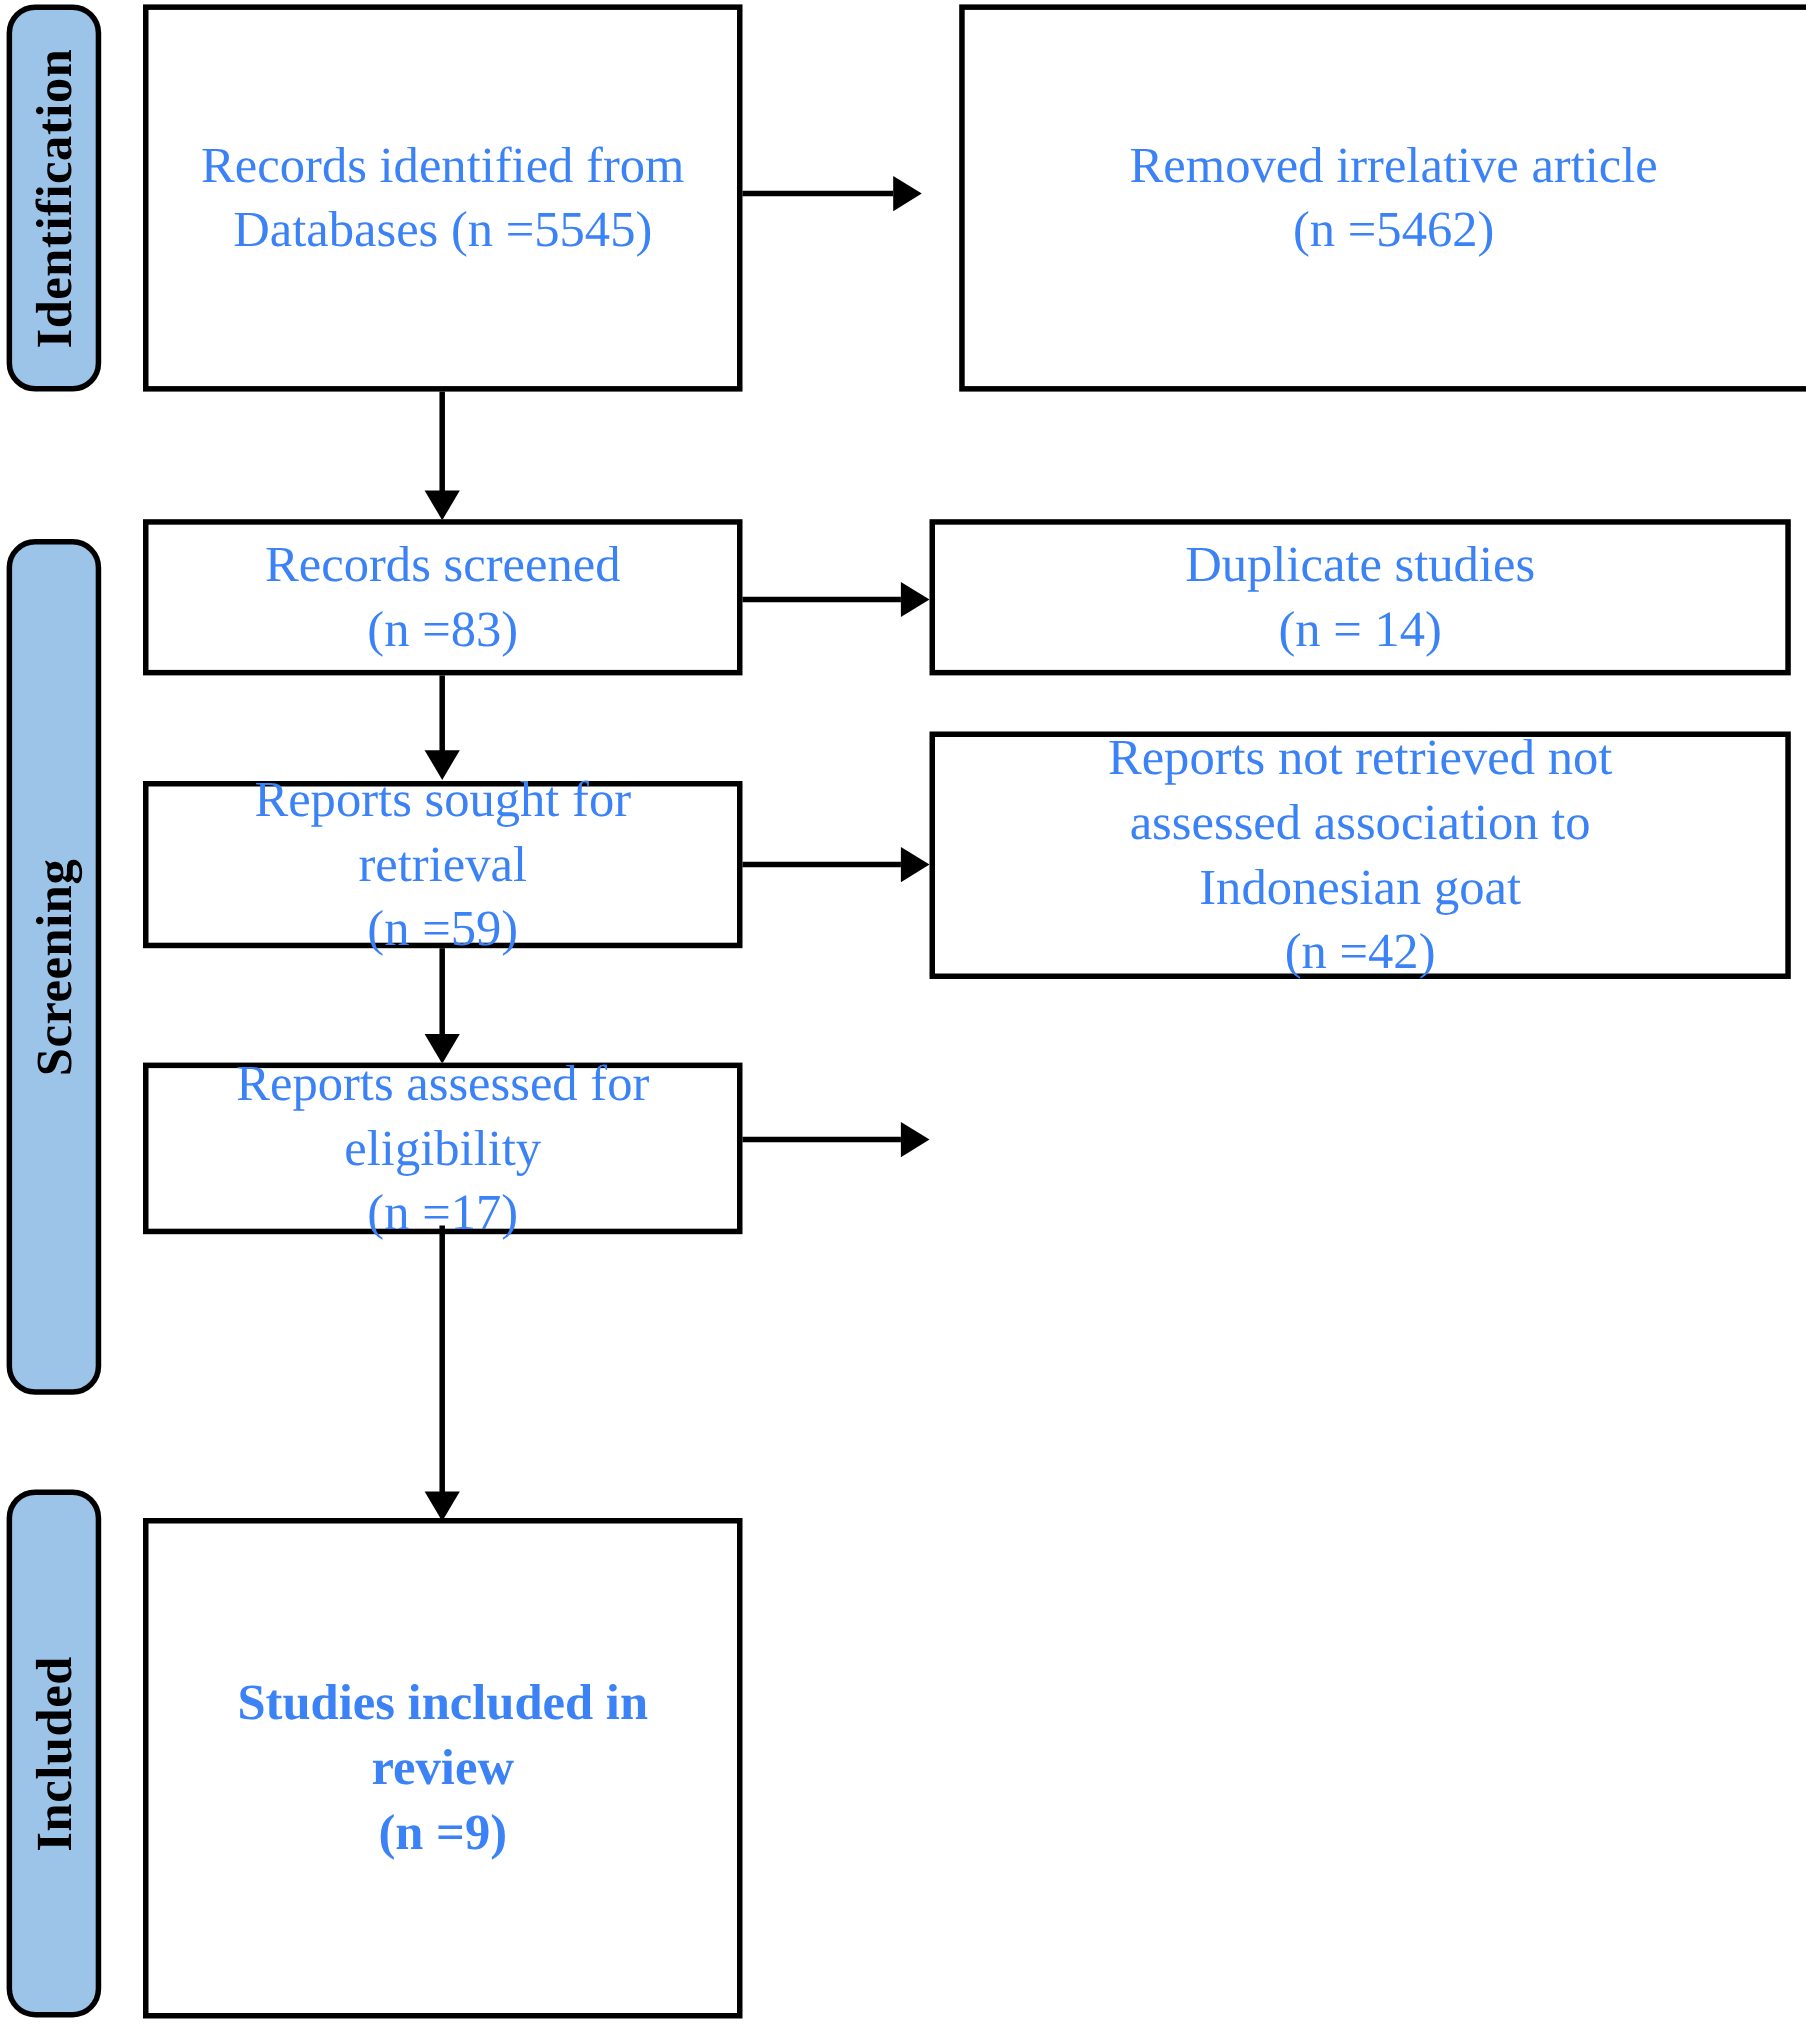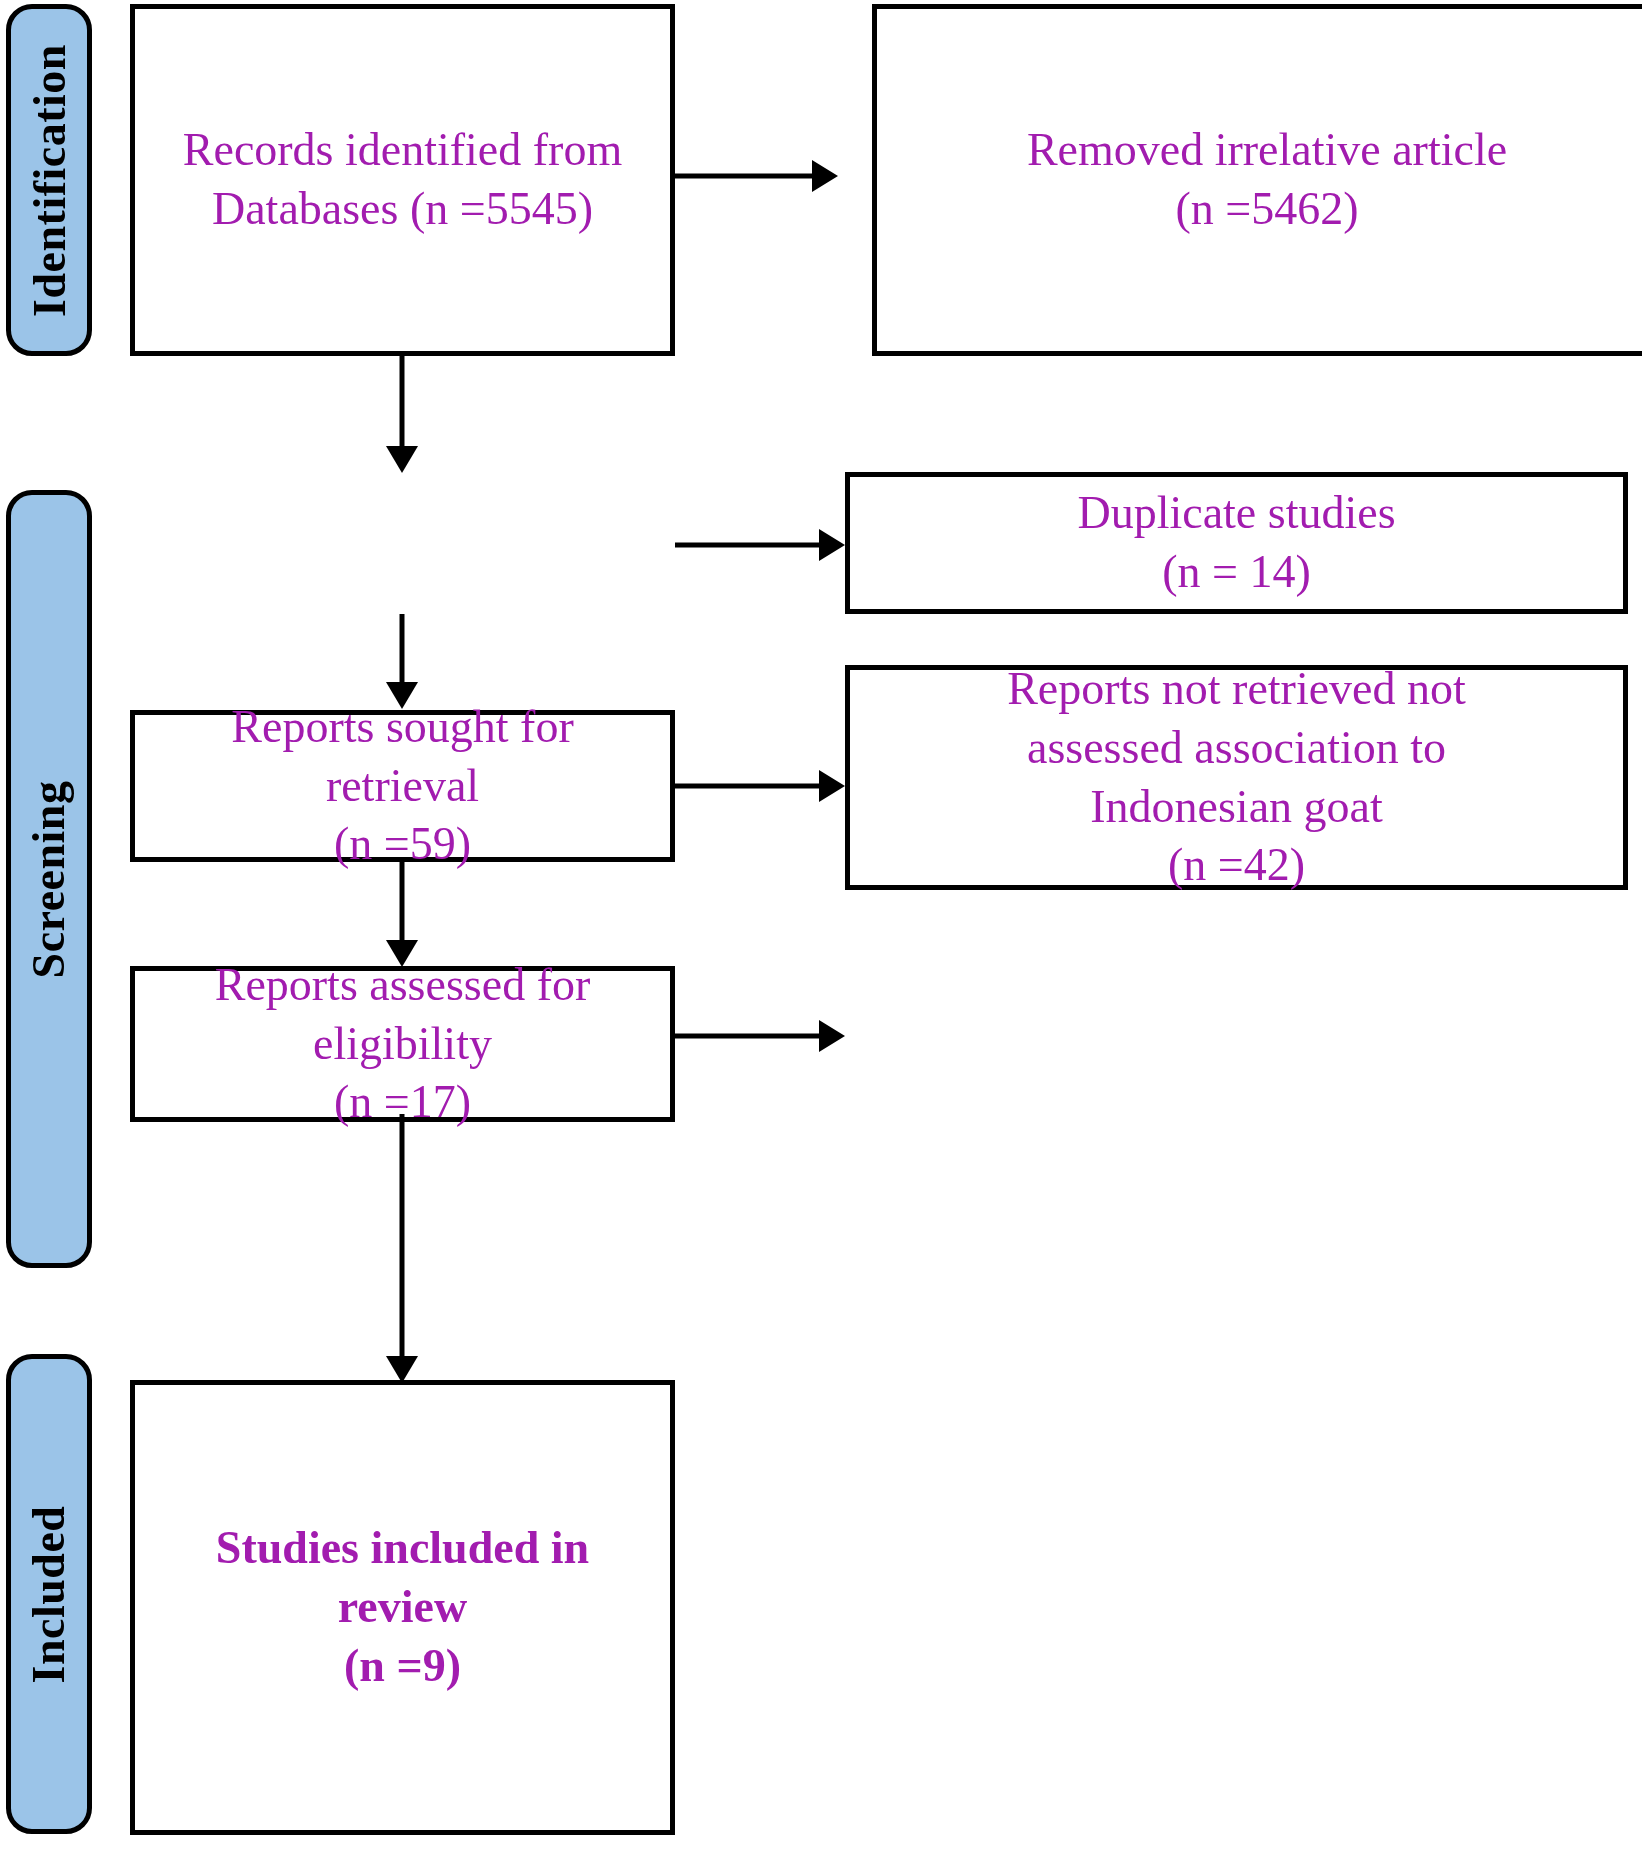--- a/index.html
+++ b/index.html
@@ -47,21 +47,21 @@
     box-sizing: border-box;
     display: flex;
     align-items: center;
     justify-content: center;
     text-align: center;
   }
   .flow-box .box-text {
     font-family: "Liberation Serif", "DejaVu Serif", serif;
     font-size: 46px;
     line-height: 1.28;
-    color: #a21caf;
+    color: #3b82f6;
     padding: 0 14px;
     white-space: pre-line;
   }
 
   
   .conn {
     position: absolute;
   }
   .conn svg {
     display: block;
@@ -102,20 +102,24 @@
     </svg>
   </div>
 
   <div class="conn" style="left:384px; top:356px; width:36px; height:118px;">
     <svg width="36" height="118" viewBox="0 0 36 118">
       <line x1="18" y1="0" x2="18" y2="92" stroke="#000" stroke-width="5"></line>
       <polygon points="2,90 34,90 18,117" fill="#000"></polygon>
     </svg>
   </div>
 
+  <div class="flow-box" style="left:130px; top:472px; width:545px; height:142px;">
+    <span class="box-text">Records screened
+(n =83)</span>
+  </div>
 
   <div class="flow-box" style="left:845px; top:472px; width:783px; height:142px;">
     <span class="box-text">Duplicate studies
 (n = 14)</span>
   </div>
 
   <div class="conn" style="left:675px; top:527px; width:172px; height:36px;">
     <svg width="172" height="36" viewBox="0 0 172 36">
       <line x1="0" y1="18" x2="144" y2="18" stroke="#000" stroke-width="5"></line>
       <polygon points="144,2 170,18 144,34" fill="#000"></polygon>

